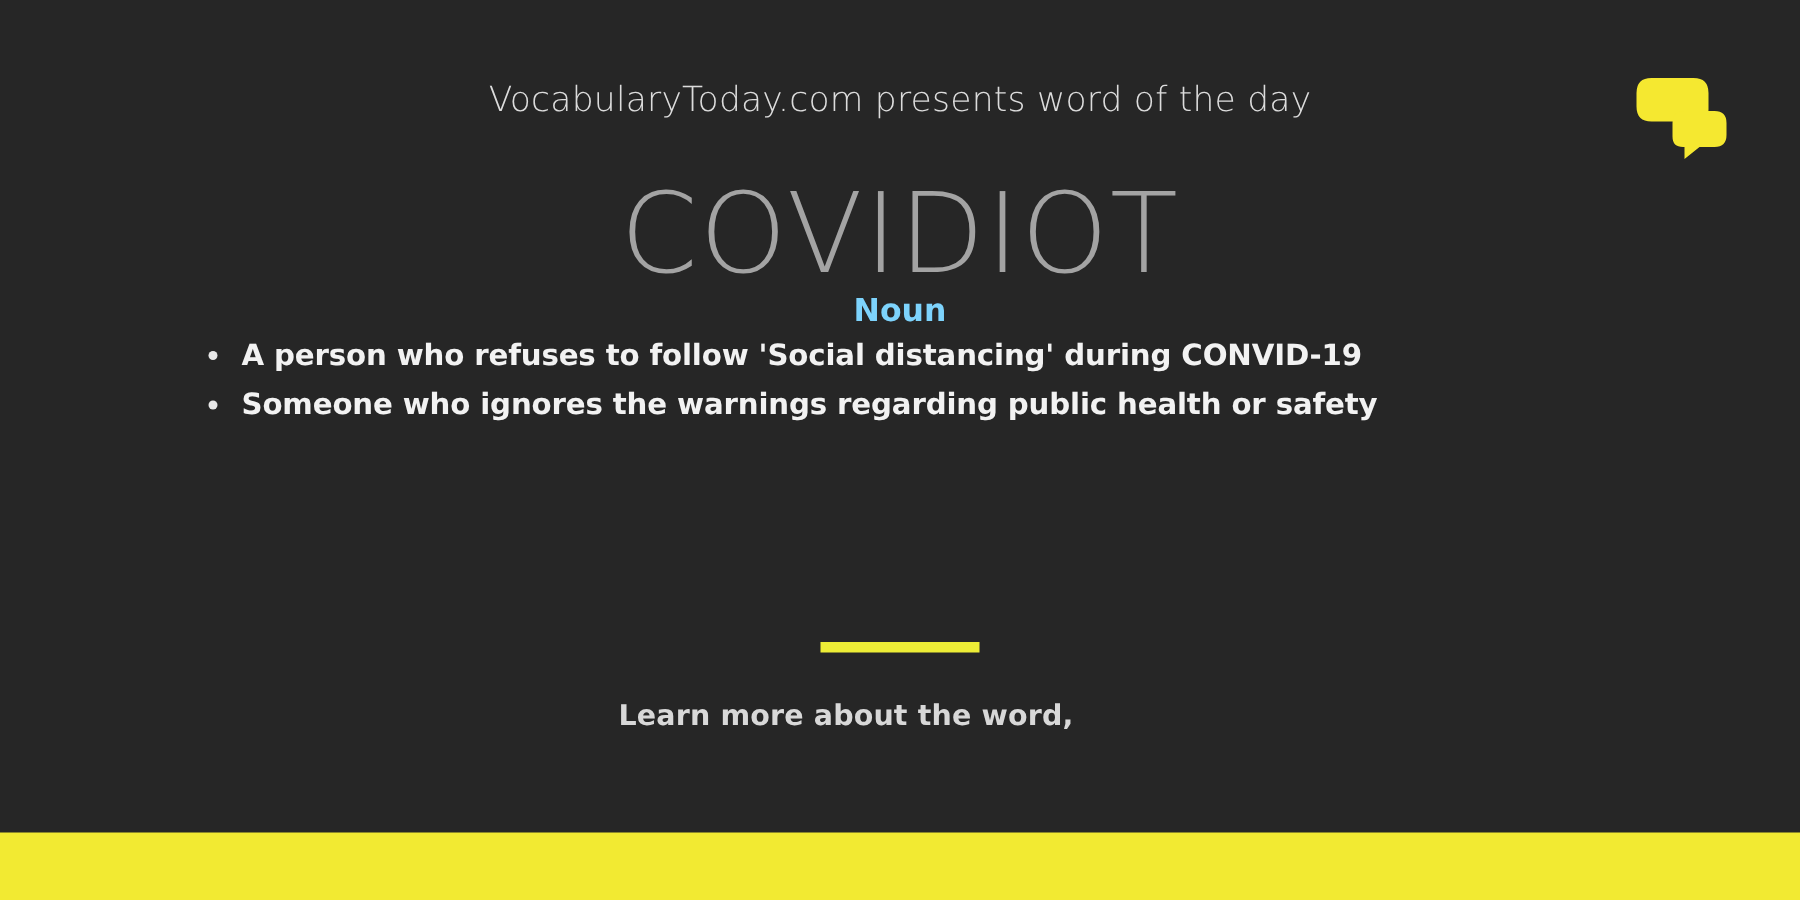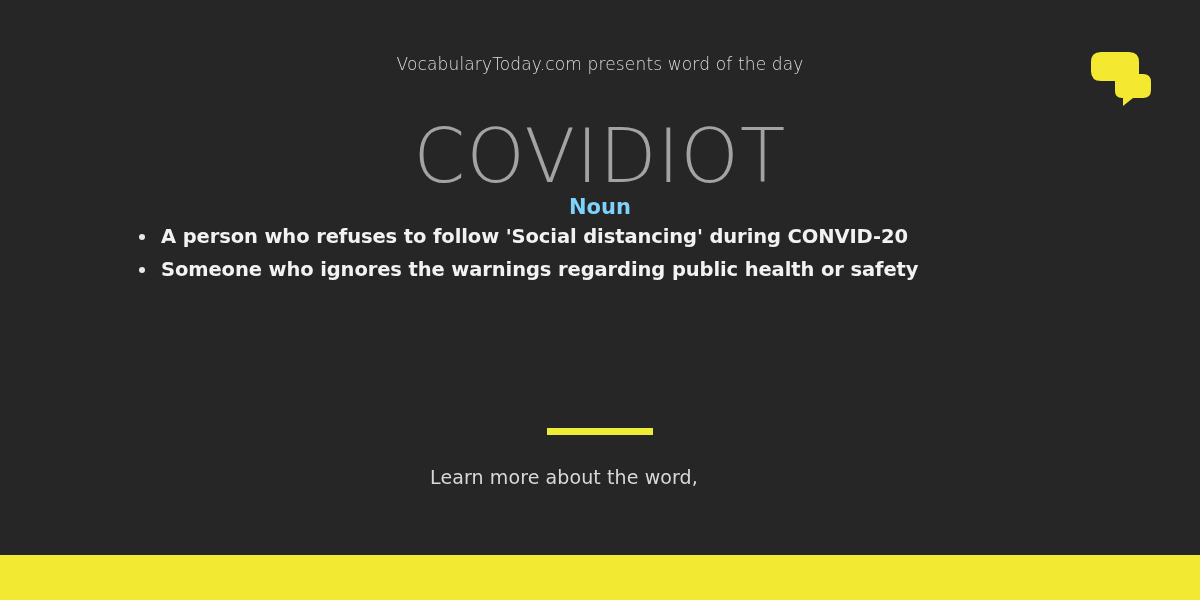--- a/index.html
+++ b/index.html
@@ -25,21 +25,21 @@
   }
 
   
   .header-line {
     position: absolute;
     top: 54px;
     left: 0;
     width: 1200px;
     text-align: center;
     font-family: "DejaVu Sans", sans-serif;
-    font-size: 17px;
+    font-size: 23px;
     font-weight: 300;
     letter-spacing: 0.15px;
     color: #dcdcdc;
     white-space: nowrap;
   }
 
   
   .logo {
     position: absolute;
     top: 48px;
@@ -119,21 +119,21 @@
 
   
   .learn-more {
     position: absolute;
     top: 466px;
     left: 0;
     width: 1128px;
     text-align: center;
     font-family: "DejaVu Sans", sans-serif;
     font-size: 19px;
-    font-weight: 400;
+    font-weight: 700;
     color: #d8d8d8;
     letter-spacing: 0.1px;
     white-space: nowrap;
   }
 
   
   .bottom-bar {
     position: absolute;
     left: 0;
     top: 555px;
@@ -163,21 +163,21 @@
                Q26 50 26 43 L26 34
                Q26 26 34 26 Z" fill="#f5e830"></path>
     </svg>
   </div>
 
   <div class="word">COVIDIOT</div>
 
   <div class="pos">Noun</div>
 
   <ul class="definitions">
-    <li>A person who refuses to follow 'Social distancing' during CONVID-20</li>
+    <li>A person who refuses to follow 'Social distancing' during CONVID-19</li>
     <li>Someone who ignores the warnings regarding public health or safety</li>
   </ul>
 
   <div class="divider"></div>
 
   <div class="learn-more">Learn more about the word,</div>
 
   <div class="bottom-bar"></div>
 
 </div>

